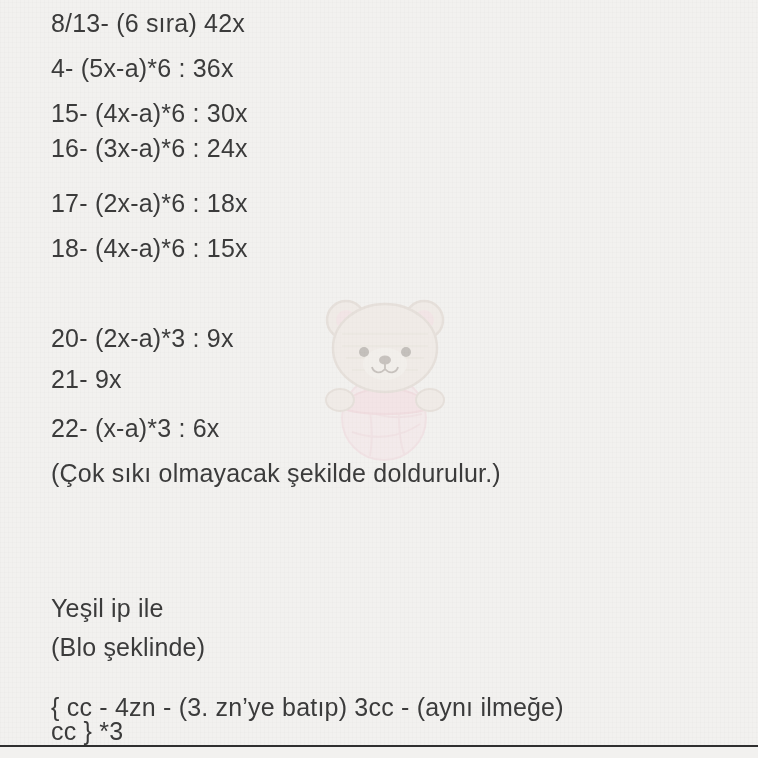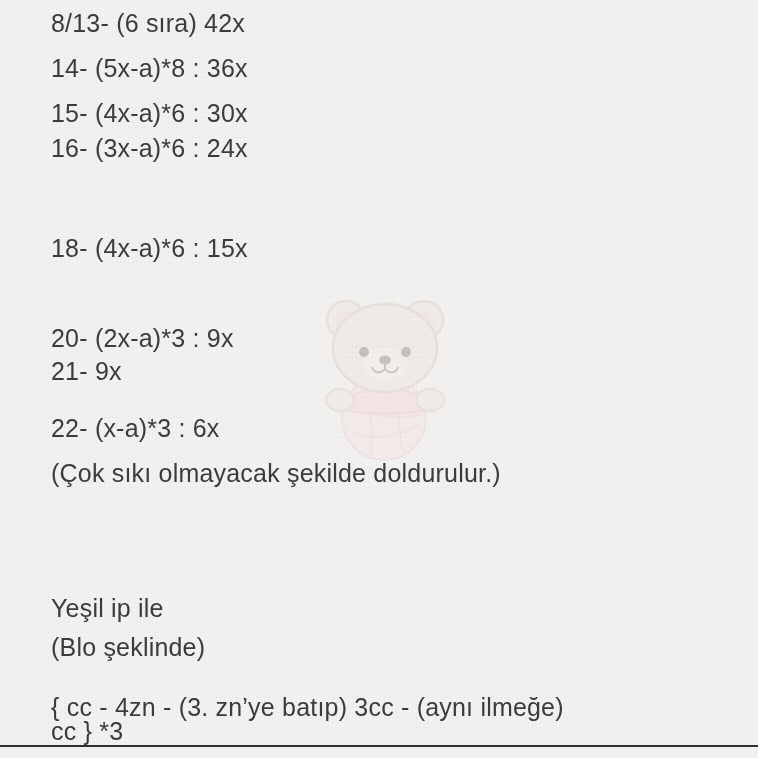--- a/index.html
+++ b/index.html
@@ -113,26 +113,27 @@
 
       <g>
         <ellipse cx="44" cy="110" rx="14" ry="11" fill="#ece0d6" stroke="#cdbbae" stroke-width="2"></ellipse>
         <ellipse cx="134" cy="110" rx="14" ry="11" fill="#ece0d6" stroke="#cdbbae" stroke-width="2"></ellipse>
       </g>
     </svg>
   </div>
 
   <div class="text-layer">
     <div class="line" style="top:8px">8/13- (6 sıra) 42x</div>
-    <div class="line" style="top:53px">14- (5x-a)*8 : 36x</div>
+    <div class="line" style="top:53px">4- (5x-a)*6 : 36x</div>
     <div class="line" style="top:98px">15- (4x-a)*6 : 30x</div>
     <div class="line" style="top:133px">16- (3x-a)*6 : 24x</div>
+    <div class="line" style="top:188px">17- (2x-a)*6 : 18x</div>
     <div class="line" style="top:233px">18- (4x-a)*6 : 15x</div>
     <div class="line" style="top:323px">20- (2x-a)*3 : 9x</div>
-    <div class="line" style="top:356px">21- 9x</div>
+    <div class="line" style="top:364px">21- 9x</div>
     <div class="line" style="top:413px">22- (x-a)*3 : 6x</div>
     <div class="line" style="top:593px">Yeşil ip ile</div>
     <div class="line" style="top:458px">(Çok sıkı olmayacak şekilde doldurulur.)</div>
     <div class="line" style="top:632px">(Blo şeklinde)</div>
     <div class="line" style="top:692px">{ cc - 4zn - (3. zn’ye batıp) 3cc - (aynı ilmeğe)</div>
     <div class="line" style="top:716px">cc } *3</div>
   </div>
 
   <div class="footer-rule"></div>
   <div class="bottom-strip"></div>

